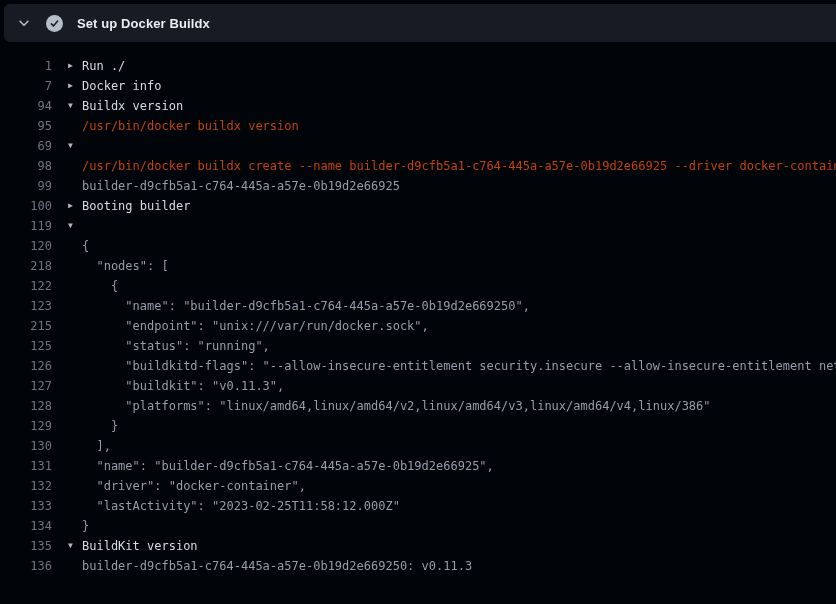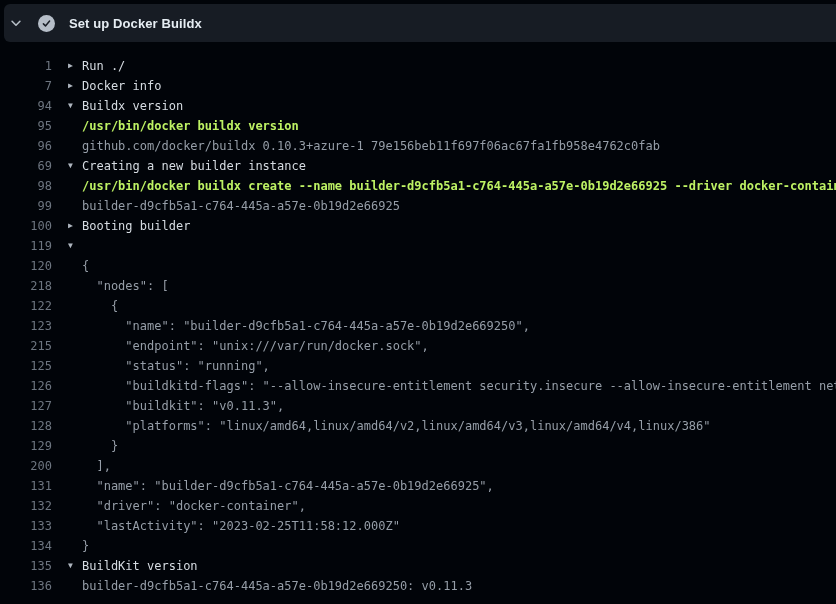--- a/index.html
+++ b/index.html
@@ -7,21 +7,21 @@
     width:836px;height:604px;overflow:hidden;
     background:#010409;
     font-family:"Liberation Sans","DejaVu Sans",sans-serif;
   }
   .step-header{
     margin:4px 0 0 4px;
     height:38px;
     background:#171c24;
     border-radius:6px 0 0 6px;
     display:flex;align-items:center;
-    padding-left:4px;
+    padding-left:12px;
     box-sizing:border-box;
   }
   .chev{
     width:16px;height:16px;display:flex;align-items:center;justify-content:center;
     color:#b7bfc7;cursor:pointer;flex:0 0 auto;
   }
   .status-circle{
     margin-left:14px;
     width:17px;height:17px;border-radius:50%;
     background:#b6bec8;
@@ -45,21 +45,21 @@
     color:#6e7681;text-decoration:none;cursor:pointer;
     font-size:12px;
   }
   .tri{
     flex:0 0 14px;width:14px;margin-left:16px;
     color:#aeb6bf;font-size:8px;text-align:left;cursor:pointer;
   }
   .txt{color:#969ea8;}
   .row.group .txt{color:#d6dce2;}
   .row.group{cursor:pointer;}
-  .row.command .txt{color:#bef264;font-weight:bold;}
+  .row.command .txt{color:#c2410c;font-weight:normal;}
 </style>
 </head>
 <body>
 
 <div class="step-header">
   <span class="chev">
     <svg width="14" height="14" viewBox="0 0 16 16" fill="none">
       <path d="M3.5 6l4.5 4.5L12.5 6" stroke="currentColor" stroke-width="1.8" stroke-linecap="round" stroke-linejoin="round"></path>
     </svg>
   </span>
@@ -80,28 +80,23 @@
     <span class="tri">▶</span>
     <span class="txt">Docker info</span>
   </div><div class="row group">
     <a class="num">94</a>
     <span class="tri">▼</span>
     <span class="txt">Buildx version</span>
   </div><div class="row command">
     <a class="num">95</a>
     <span class="tri"></span>
     <span class="txt">/usr/bin/docker buildx version</span>
-  </div><div class="row output">
-    <a class="num">96</a>
-    <span class="tri"></span>
-    <span class="txt">github.com/docker/buildx 0.10.3+azure-1 79e156beb11f697f06ac67fa1fb958e4762c0fab</span>
   </div><div class="row group">
     <a class="num">69</a>
     <span class="tri">▼</span>
-    <span class="txt">Creating a new builder instance</span>
   </div><div class="row command">
     <a class="num">98</a>
     <span class="tri"></span>
     <span class="txt">/usr/bin/docker buildx create --name builder-d9cfb5a1-c764-445a-a57e-0b19d2e66925 --driver docker-container</span>
   </div><div class="row output">
     <a class="num">99</a>
     <span class="tri"></span>
     <span class="txt">builder-d9cfb5a1-c764-445a-a57e-0b19d2e66925</span>
   </div><div class="row group">
     <a class="num">100</a>
@@ -144,21 +139,21 @@
     <span class="txt">      "buildkit": "v0.11.3",</span>
   </div><div class="row output">
     <a class="num">128</a>
     <span class="tri"></span>
     <span class="txt">      "platforms": "linux/amd64,linux/amd64/v2,linux/amd64/v3,linux/amd64/v4,linux/386"</span>
   </div><div class="row output">
     <a class="num">129</a>
     <span class="tri"></span>
     <span class="txt">    }</span>
   </div><div class="row output">
-    <a class="num">200</a>
+    <a class="num">130</a>
     <span class="tri"></span>
     <span class="txt">  ],</span>
   </div><div class="row output">
     <a class="num">131</a>
     <span class="tri"></span>
     <span class="txt">  "name": "builder-d9cfb5a1-c764-445a-a57e-0b19d2e66925",</span>
   </div><div class="row output">
     <a class="num">132</a>
     <span class="tri"></span>
     <span class="txt">  "driver": "docker-container",</span>

